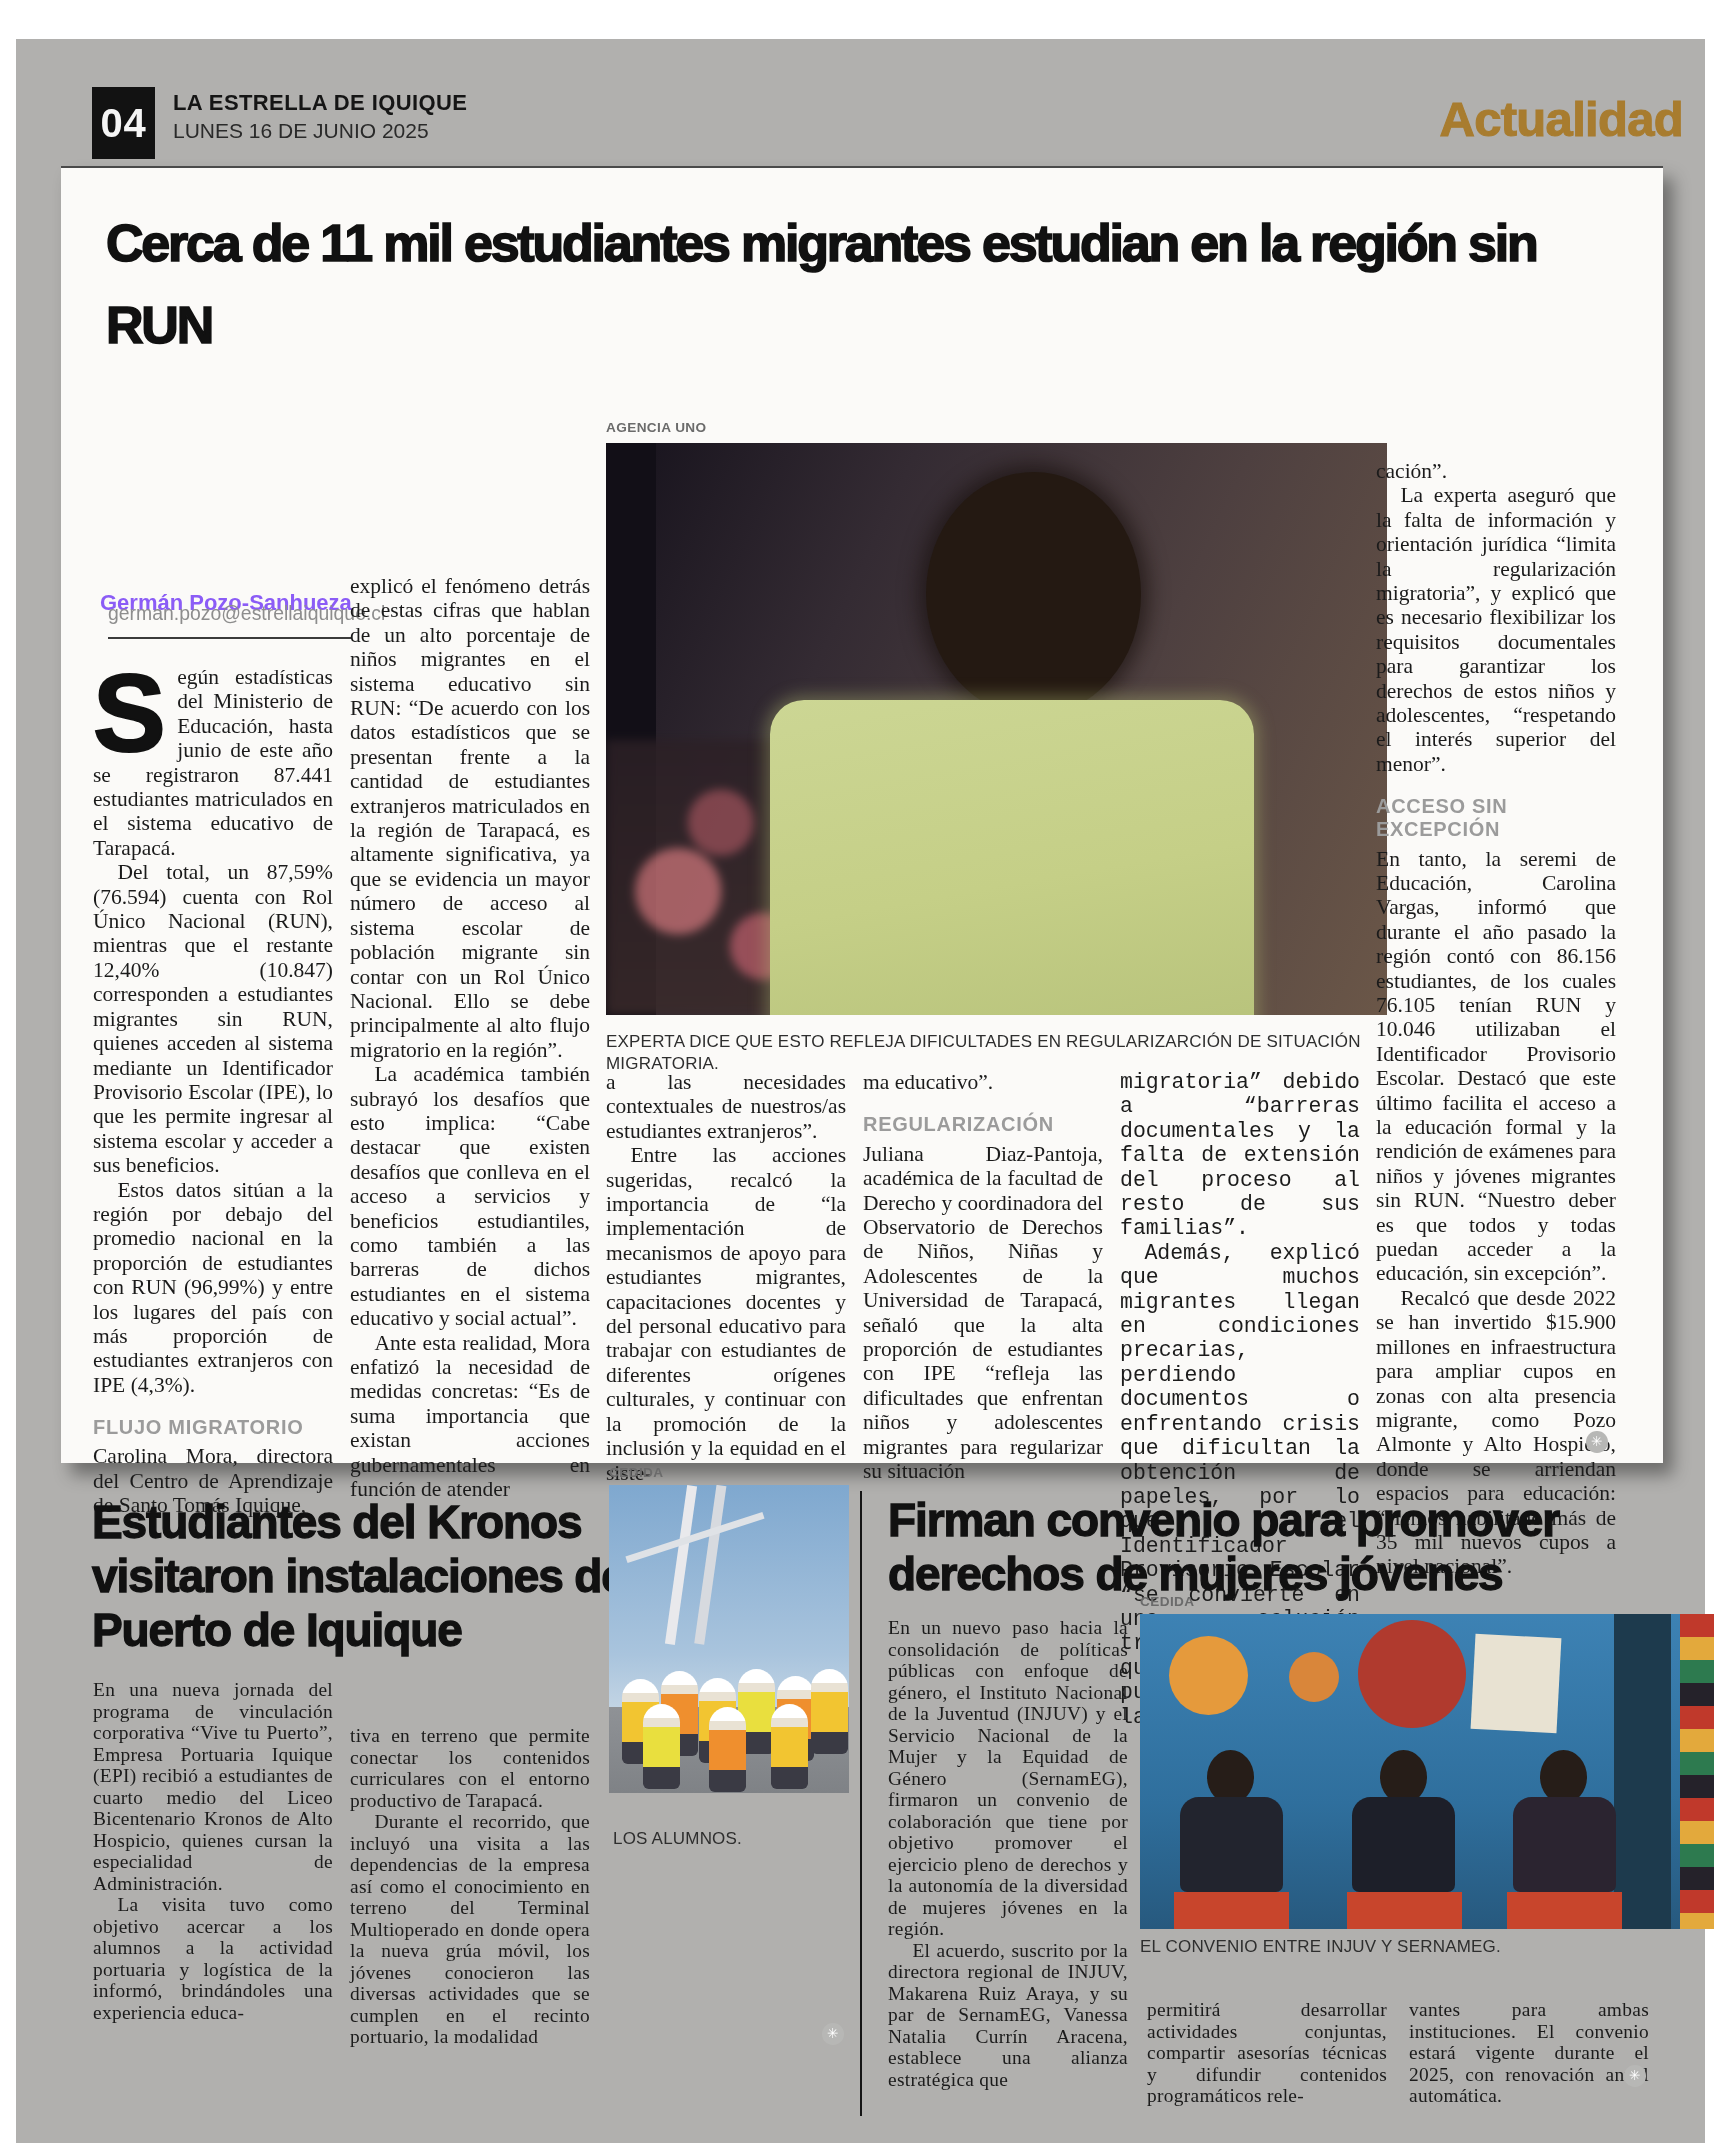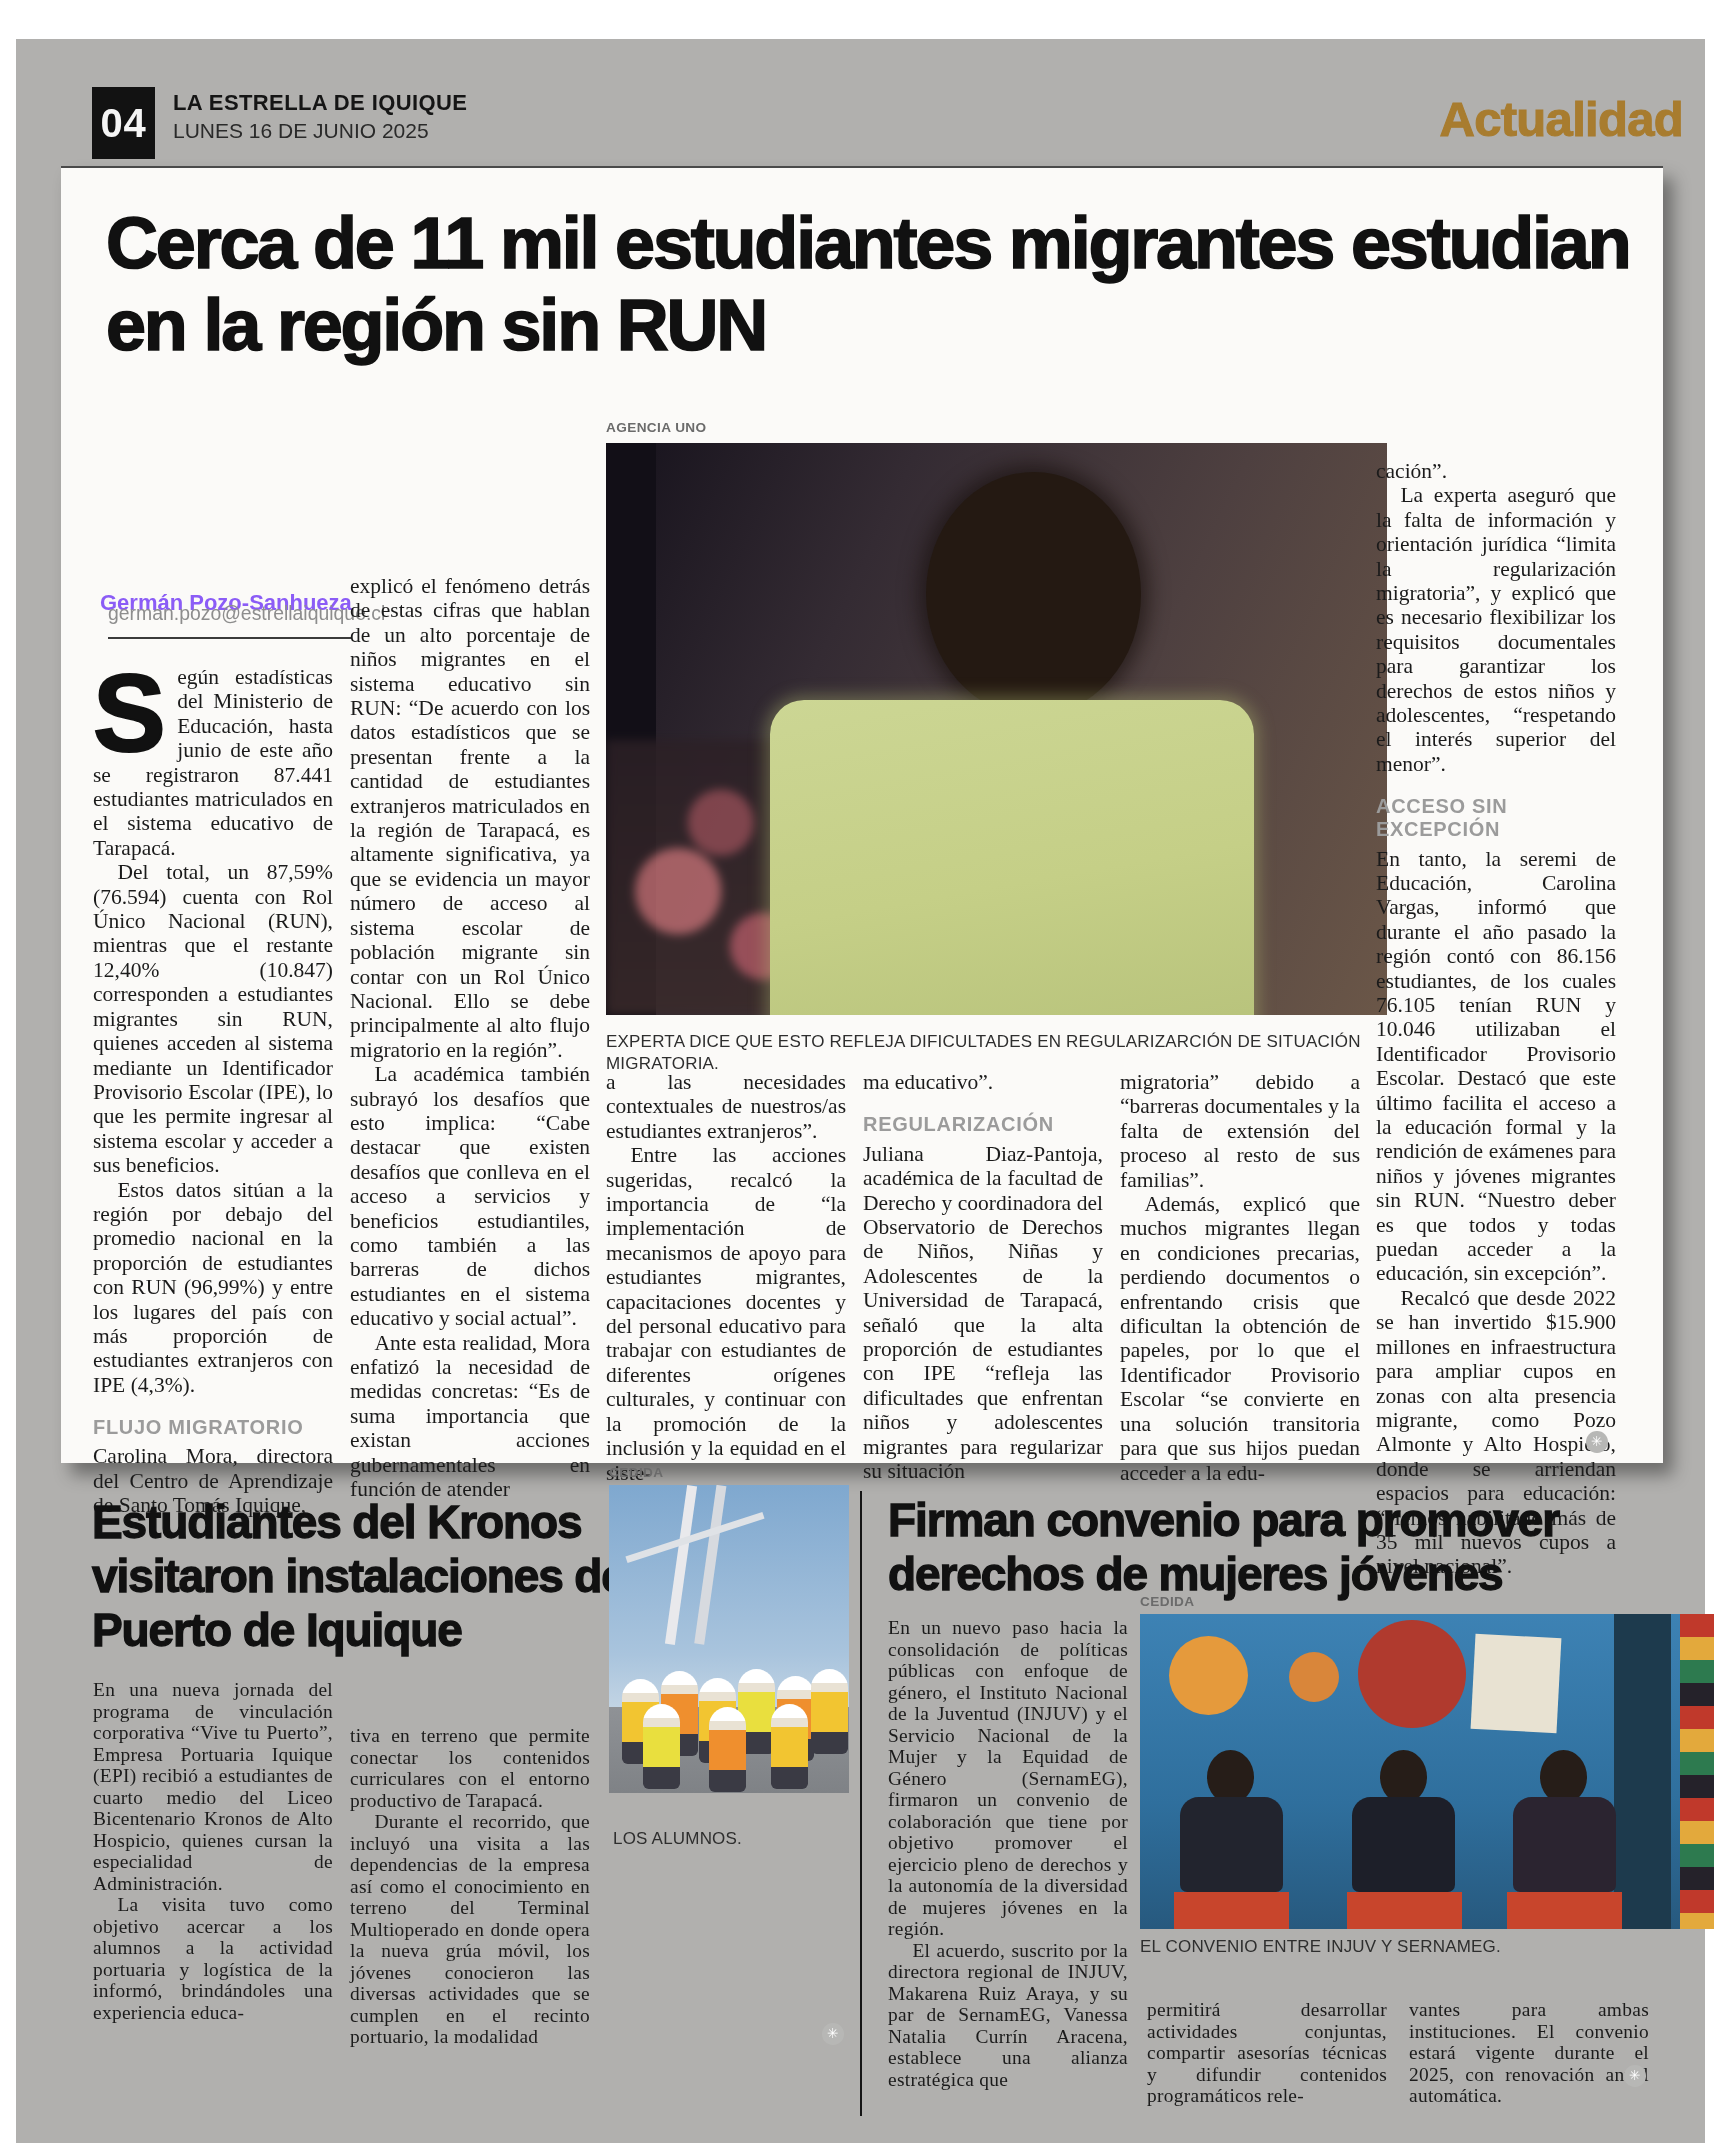--- a/index.html
+++ b/index.html
@@ -11,21 +11,21 @@
   .numbox{left:92px;top:87px;width:63px;height:72px;background:#121212;color:#f5f5f5;
           font:bold 40px/72px "Liberation Sans",sans-serif;text-align:center;letter-spacing:0.7px;}
   .paper{left:173px;top:90px;font:bold 22px/26px "Liberation Sans",sans-serif;color:#151515;letter-spacing:0.4px;}
   .pdate{left:173px;top:119px;font:21px/24.4px "Liberation Sans",sans-serif;color:#2a2a2a;}
   .section{left:1290px;top:93px;width:393px;text-align:right;color:#a87c2f;
            font:bold 49px/53px "Liberation Sans",sans-serif;letter-spacing:-0.7px;-webkit-text-stroke:1.1px #a87c2f;}
   
   .card{left:61px;top:166px;width:1602px;height:1295px;background:#fbfaf8;
         border-top:2.9px solid #4a4a4a;box-shadow:10px 11.5px 16px rgba(0,0,0,.38);}
   .hl{font-family:"Liberation Sans",sans-serif;font-weight:bold;color:#111;-webkit-text-stroke:1.6px #111;}
-  .headline-main{left:106px;top:202px;width:1527px;font-size:72px;line-height:82px;letter-spacing:-2.2px;}
+  .headline-main{left:106px;top:202px;width:1527px;font-size:52px;line-height:82px;letter-spacing:-2.2px;}
   .standfirst{left:108px;top:437px;width:495px;font:bold 29px/37px "Liberation Serif",serif;color:#161616;}
   .author{left:100px;top:572px;font:bold 22px/26px "Liberation Sans",sans-serif;color:#8b5cf6;margin-top:18px;}
   .email{left:108px;top:602px;font:19.4px/23px "Liberation Sans",sans-serif;color:#8d8d8d;}
   .byrule{left:108px;top:637px;width:244px;height:2.2px;background:#3b3b3b;}
   .credit{font:bold 13.6px/16px "Liberation Sans",sans-serif;color:#6b6b6b;letter-spacing:0.4px;}
   .caption{font:17px/21.5px "Liberation Sans",sans-serif;color:#2e2e2e;letter-spacing:0.2px;}
   .col{position:absolute;text-align:justify;font:21.5px/24.4px "Liberation Serif",serif;color:#1b1b1b;}
   .col .para{text-indent:24.4px;}
   .col .para.first{text-indent:0;}
   .colb{font:19.4px/21.5px "Liberation Serif",serif;letter-spacing:0.3px;}
@@ -118,21 +118,21 @@
     <div class="para first">a las necesidades contextuales de nuestros/as estudiantes extranjeros”.</div>
     <div class="para">Entre las acciones sugeridas, recalcó la importancia de “la implementación de mecanismos de apoyo para estudiantes migrantes, capacitaciones docentes y del personal educativo para trabajar con estudiantes de diferentes orígenes culturales, y continuar con la promoción de la inclusión y la equidad en el siste-</div>
   </div>
 
   <div class="col" style="left:863px;top:1070px;width:240px;">
     <div class="para first">ma educativo”.</div>
     <span class="subhead">REGULARIZACIÓN</span>
     <div class="para first">Juliana Diaz-Pantoja, académica de la facultad de Derecho y coordinadora del Observatorio de Derechos de Niños, Niñas y Adolescentes de la Universidad de Tarapacá, señaló que la alta proporción de estudiantes con IPE “refleja las dificultades que enfrentan niños y adolescentes migrantes para regularizar su situación</div>
   </div>
 
-  <div class="col" style="left:1120px;top:1070px;width:240px;">
+  <div class="col" style="left:1120px;top:1070px;width:240px;font-family:Liberation Mono, monospace;">
     <div class="para first">migratoria” debido a “barreras documentales y la falta de extensión del proceso al resto de sus familias”.</div>
     <div class="para">Además, explicó que muchos migrantes llegan en condiciones precarias, perdiendo documentos o enfrentando crisis que dificultan la obtención de papeles, por lo que el Identificador Provisorio Escolar “se convierte en una solución transitoria para que sus hijos puedan acceder a la edu-</div>
   </div>
 
   <div class="col" style="left:1376px;top:459px;width:240px;">
     <div class="para first">cación”.</div>
     <div class="para">La experta aseguró que la falta de información y orientación jurídica “limita la regularización migratoria”, y explicó que es necesario flexibilizar los requisitos documentales para garantizar los derechos de estos niños y adolescentes, “respetando el interés superior del menor”.</div>
     <span class="subhead">ACCESO SIN EXCEPCIÓN</span>
     <div class="para first">En tanto, la seremi de Educación, Carolina Vargas, informó que durante el año pasado la región contó con 86.156 estudiantes, de los cuales 76.105 tenían RUN y 10.046 utilizaban el Identificador Provisorio Escolar. Destacó que este último facilita el acceso a la educación formal y la rendición de exámenes para niños y jóvenes migrantes sin RUN. “Nuestro deber es que todos y todas puedan acceder a la educación, sin excepción”.</div>
     <div class="para">Recalcó que desde 2022 se han invertido $15.900 millones en infraestructura para ampliar cupos en zonas con alta presencia migrante, como Pozo Almonte y Alto Hospicio, donde se arriendan espacios para educación: “Hemos habilitado más de 35 mil nuevos cupos a nivel nacional”.</div>

